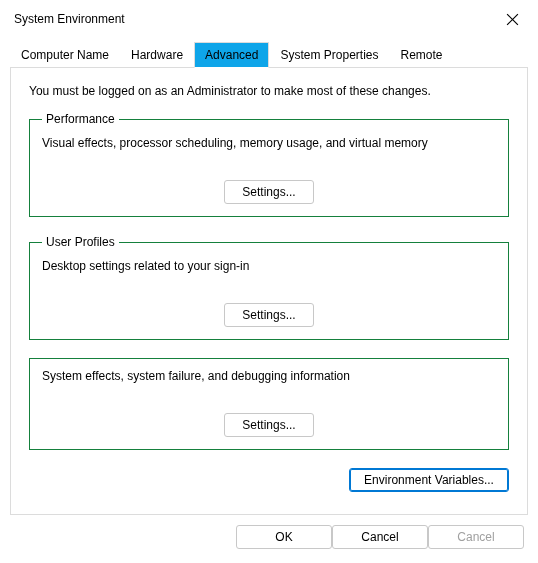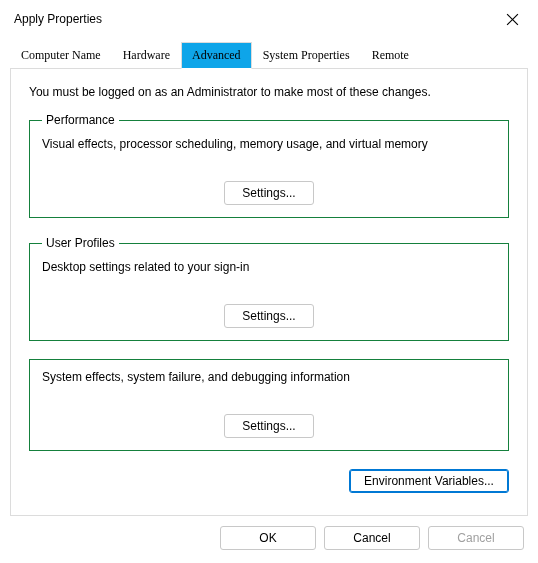--- a/index.html
+++ b/index.html
@@ -29,21 +29,20 @@
       align-items: center;
       justify-content: center;
       cursor: pointer;
     }
     .close-btn svg { width: 13px; height: 13px; }
     .tabs {
       display: flex;
       margin: 4px 10px 0 10px;
       position: relative;
       z-index: 2;
-      font-family: Liberation Serif, serif;
     }
     .tab {
       padding: 5px 10px 5px 10px;
       font-size: 12px;
       cursor: pointer;
       border: 1px solid transparent;
       border-bottom: none;
       position: relative;
       background: #ffffff;
     }
@@ -106,32 +105,31 @@
       display: flex;
       justify-content: flex-end;
       margin: 4px 4px 0 4px;
     }
     .env-row button.win {
       min-width: 160px;
     }
     .dialog-buttons {
       display: flex;
       justify-content: flex-end;
-      gap: 8px;
       padding: 0 14px 10px 0;
     }
     .dialog-buttons button.win {
       min-width: 96px;
     }
   </style>
 </head>
 <body>
 
 <div class="titlebar">
-  <span class="title">Apply Properties</span>
+  <span class="title">System Environment</span>
   <div class="close-btn">
     <svg viewBox="0 0 12 12">
       <line x1="1" y1="1" x2="11" y2="11" stroke="#000" stroke-width="1.1"></line>
       <line x1="11" y1="1" x2="1" y2="11" stroke="#000" stroke-width="1.1"></line>
     </svg>
   </div>
 </div>
 
 <div class="tabs">
   <div class="tab">Computer Name</div>

